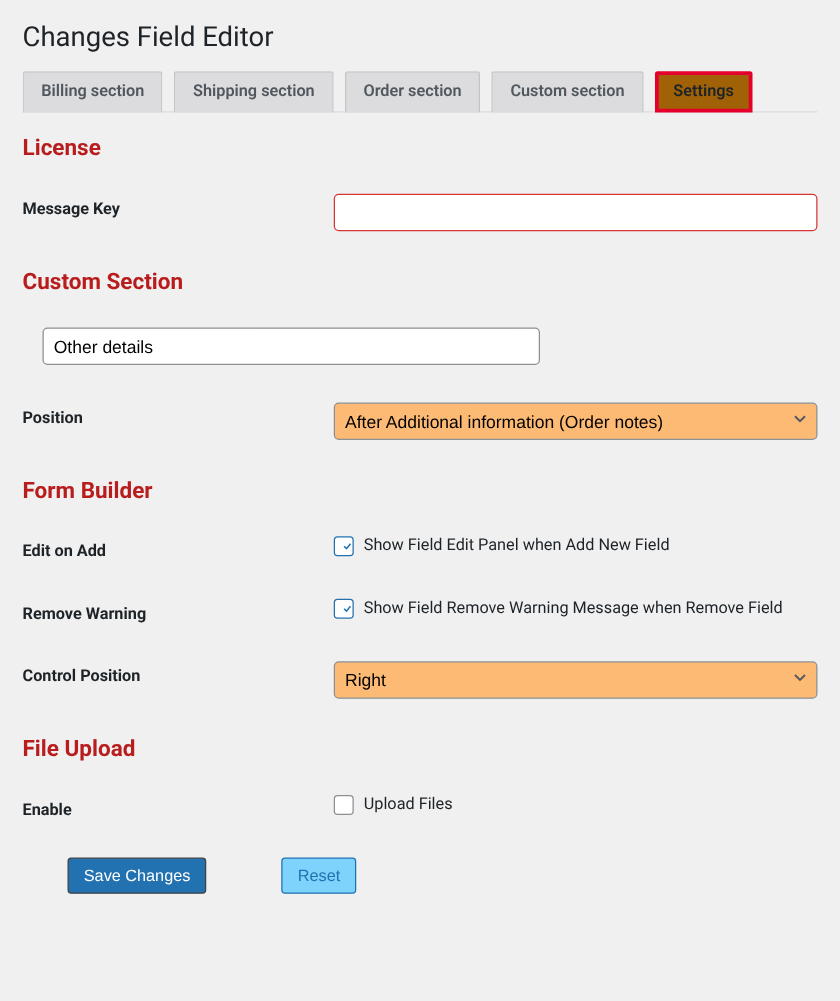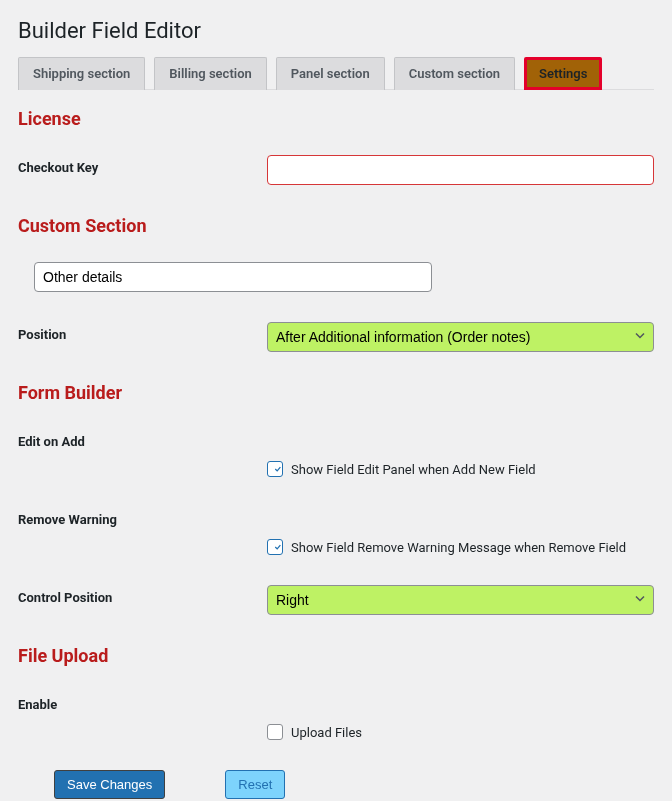--- a/index.html
+++ b/index.html
@@ -82,41 +82,39 @@
       border: 1px solid #d63638;
     }
     .select-input {
       width: 100%;
       max-width: 398px;
       padding: 4px 28px 4px 8px;
       border: 1px solid #8c8f94;
       border-radius: 4px;
       font-size: 14px;
       height: 30px;
-      background: #bef264;
+      background: #fdba74;
       appearance: none;
       cursor: pointer;
     }
     .select-wrapper {
       position: relative;
       max-width: 398px;
     }
     .select-chevron {
       position: absolute;
       right: 8px;
       top: 50%;
       transform: translateY(-50%);
       pointer-events: none;
       color: #50575e;
     }
     .checkbox-row {
       display: flex;
-      align-items: center;
       gap: 8px;
-      margin-top: 32px;
     }
     .checkbox {
       width: 16px;
       height: 16px;
       border: 1px solid #8c8f94;
       border-radius: 3px;
       background: #fff;
       cursor: pointer;
       display: inline-flex;
       align-items: center;
@@ -166,34 +164,34 @@
       cursor: pointer;
     }
     .checkmark {
       width: 12px;
       height: 12px;
     }
   </style>
 </head>
 <body>
 
-<h1 class="page-title">Builder Field Editor</h1>
+<h1 class="page-title">Changes Field Editor</h1>
 
 <div class="tabs">
+  <div class="tab">Billing section</div>
   <div class="tab">Shipping section</div>
-  <div class="tab">Billing section</div>
-  <div class="tab">Panel section</div>
+  <div class="tab">Order section</div>
   <div class="tab">Custom section</div>
   <div class="tab highlighted">Settings</div>
 </div>
 
 <div class="section-block">
   <h2 class="section-heading">License</h2>
   <div class="form-row">
-    <div class="form-label">Checkout Key</div>
+    <div class="form-label">Message Key</div>
     <div class="form-field">
       <input type="text" class="text-input error" value="" style="">
     </div>
   </div>
 </div>
 
 <div class="section-block">
   <h2 class="section-heading">Custom Section</h2>
   <div class="form-row">
     <div class="form-field">

